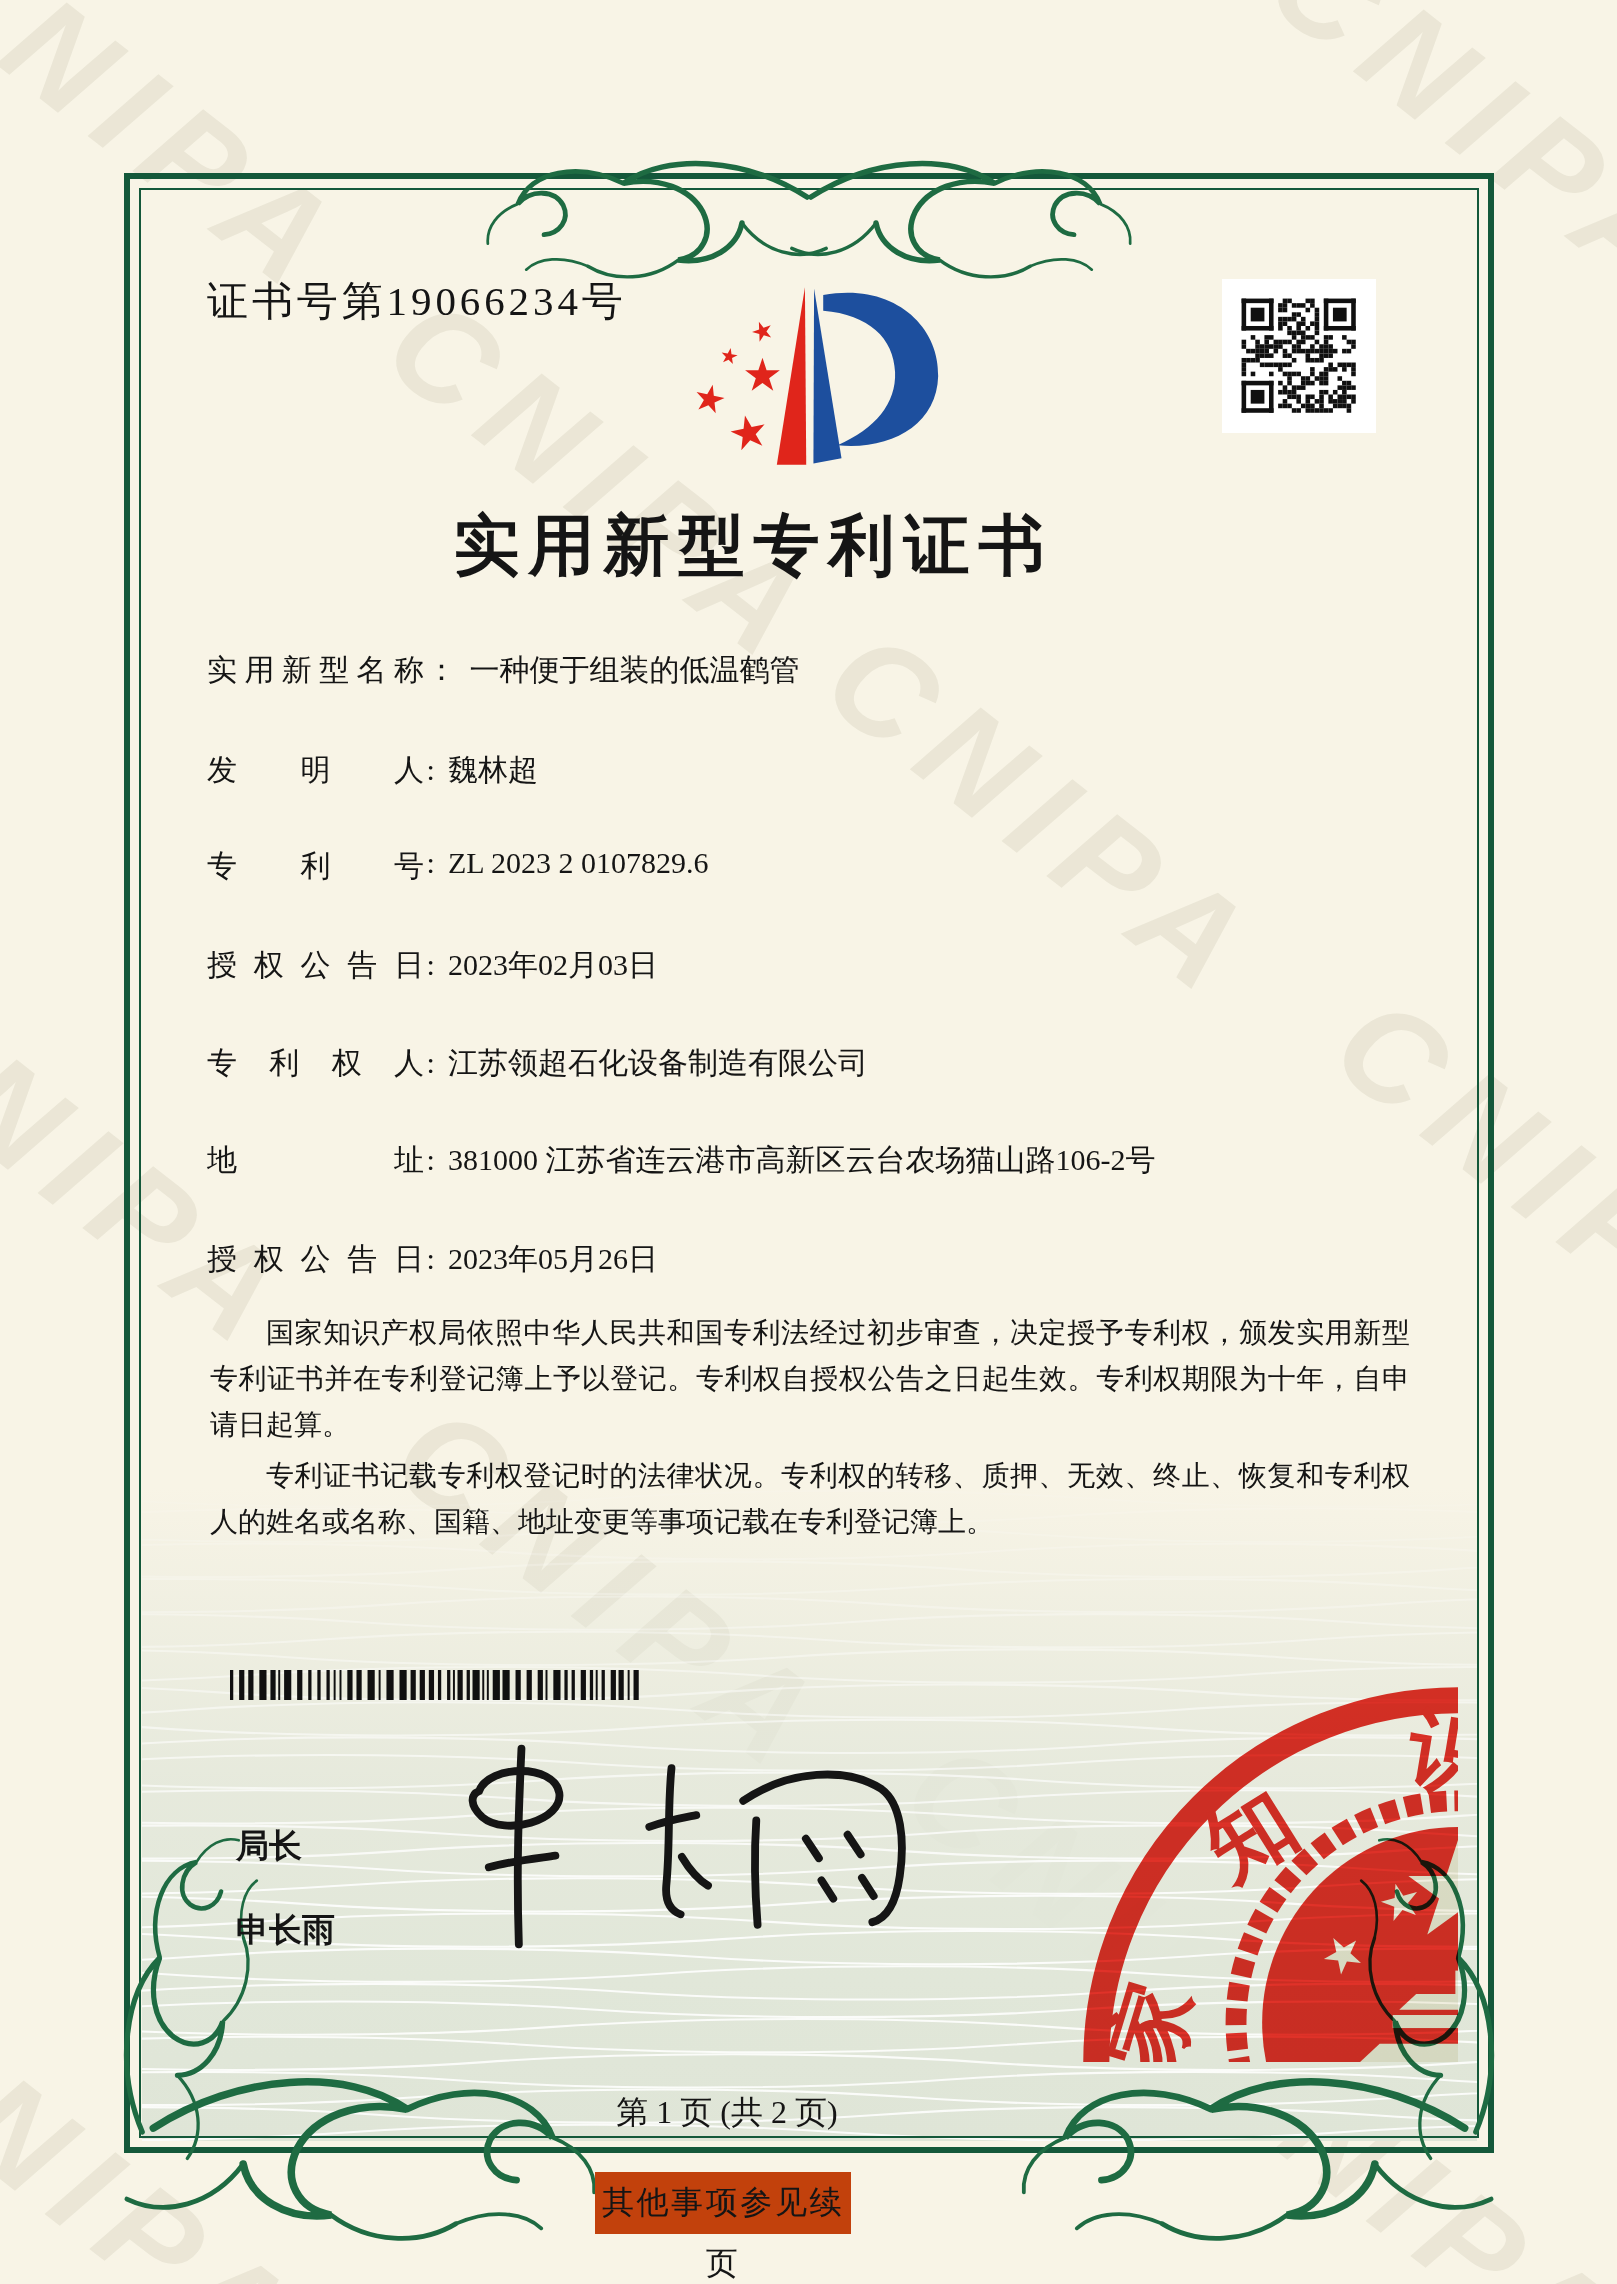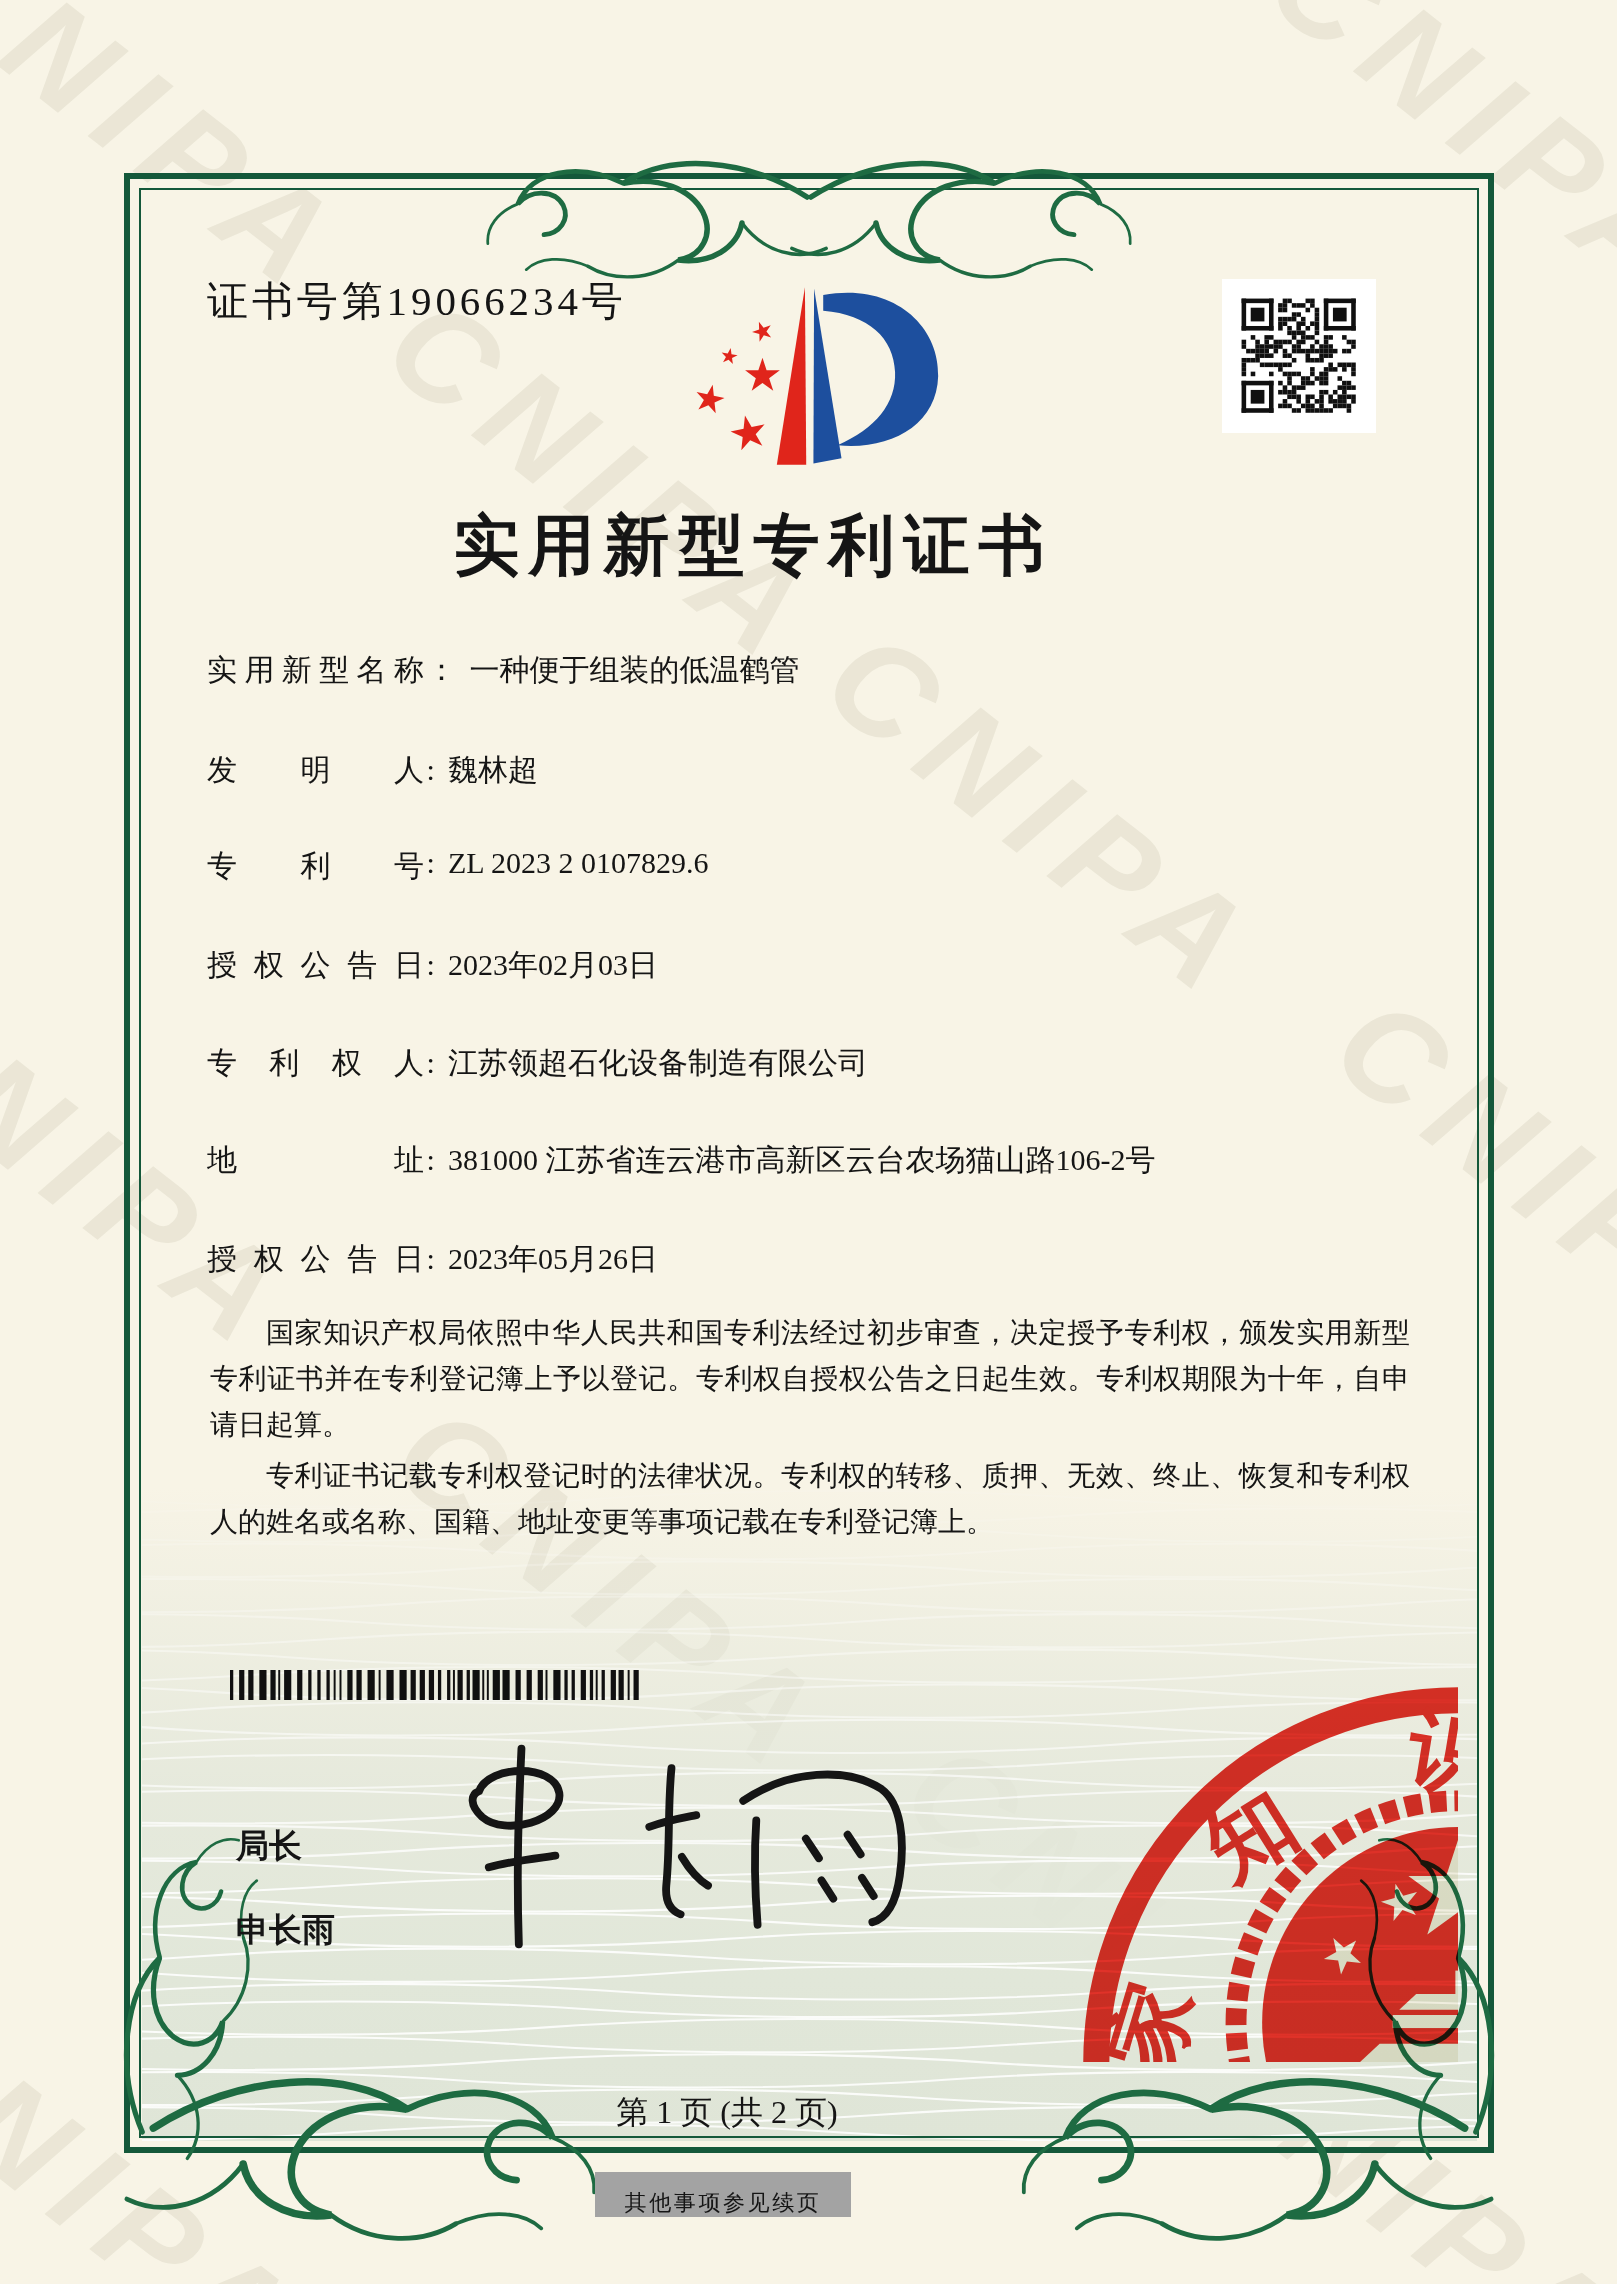--- a/index.html
+++ b/index.html
@@ -70,22 +70,22 @@
   .dir-title{left:236px;top:1824px;font-size:33px;font-weight:bold;
     font-family:"Liberation Sans","DejaVu Sans",sans-serif;z-index:4;}
   .dir-name{left:236px;top:1908px;font-size:33px;font-weight:bold;
     font-family:"Liberation Sans","DejaVu Sans",sans-serif;z-index:4;}
   .sig{left:391px;top:1729px;z-index:4;}
   .seal{left:1001px;top:1605px;z-index:5;mix-blend-mode:multiply;opacity:.95;}
   .seal-arc-text{font-size:66px;font-weight:bold;letter-spacing:85px;fill:#e3271d;}
   .seal-date{font-size:60px;fill:#101010;}
   .page-ind{left:0;top:2091px;width:1454px;text-align:center;font-size:32px;z-index:4;}
   .cont-note{
-    left:595px;top:2172px;width:256px;height:45px;background:#a3a3a3;
-    text-align:center;line-height:61px;font-size:22px;letter-spacing:2.6px;z-index:4;
+    left:595px;top:2172px;width:256px;height:62px;background:#c2410c;
+    text-align:center;line-height:61px;font-size:32px;letter-spacing:2.6px;z-index:4;
   }
 </style>
 </head>
 <body>
 
 <span class="wm" style="left:130px;top:110px">CNIPA</span>
 <span class="wm" style="left:1487px;top:117px">CNIPA</span>
 <span class="wm" style="left:605px;top:481px">CNIPA</span>
 <span class="wm" style="left:1044px;top:815px">CNIPA</span>
 <span class="wm" style="left:80px;top:1167px">CNIPA</span>

